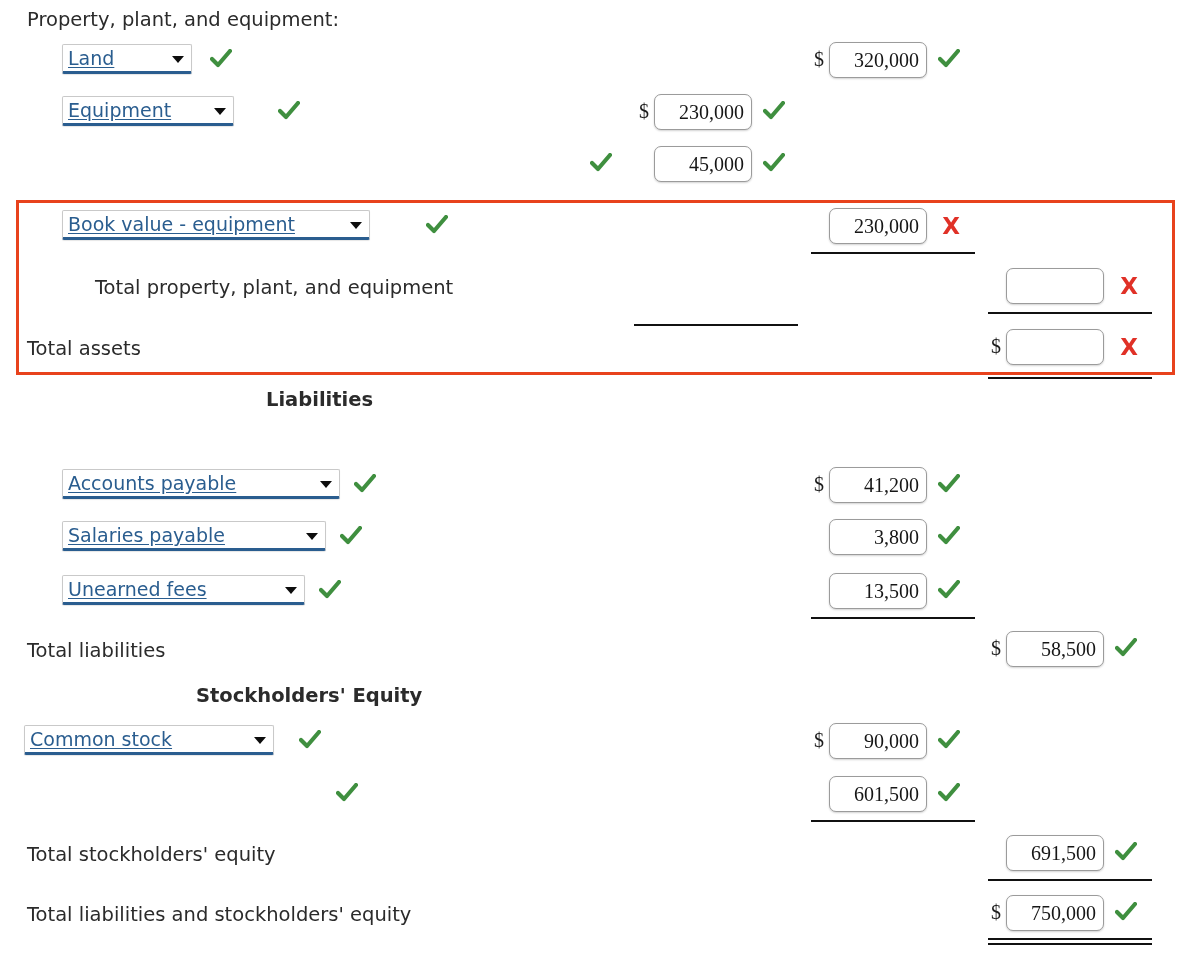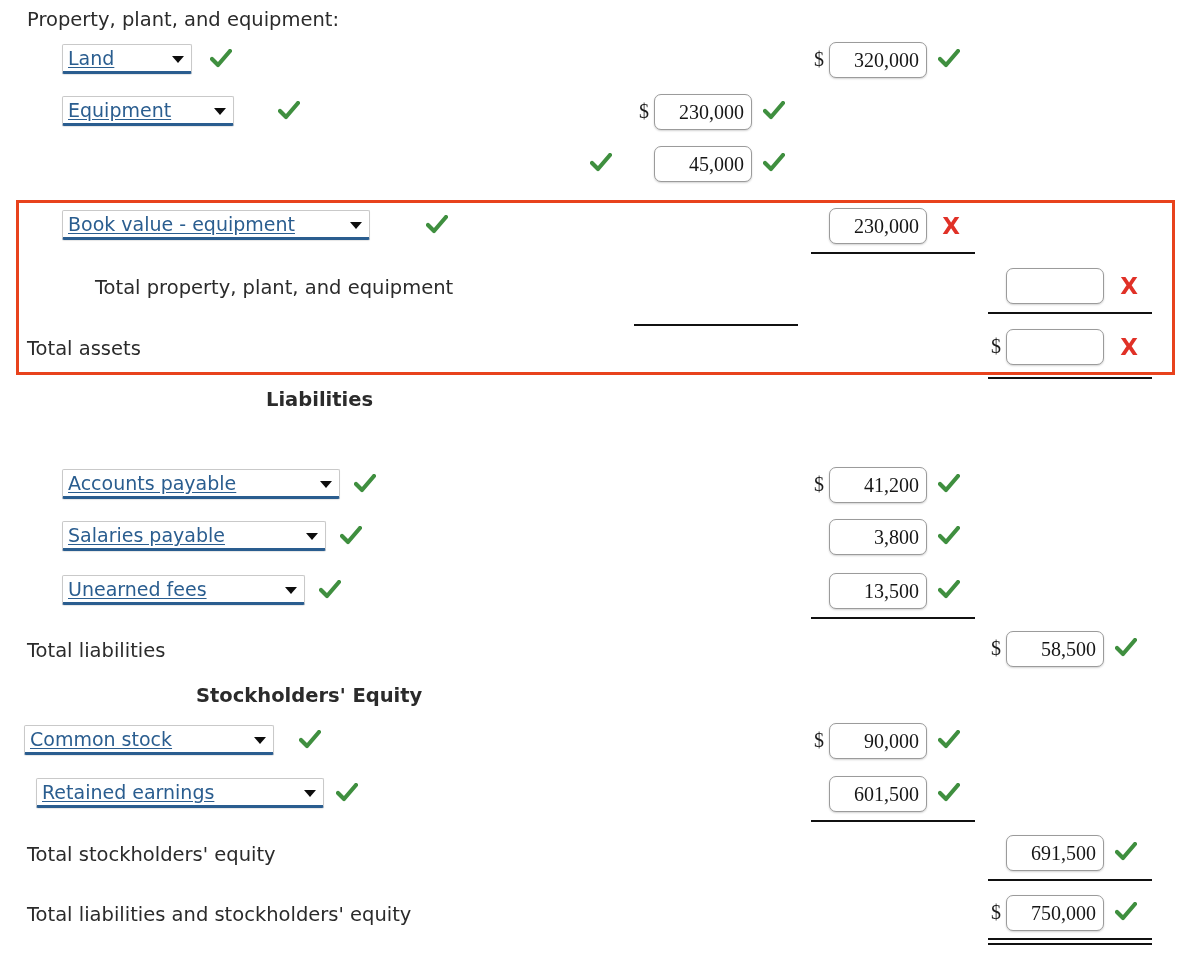--- a/index.html
+++ b/index.html
@@ -335,26 +335,20 @@
       <div class="box">90,000</div>
     </div>
     <div class="mark ok" style="left:936px;">
       <svg width="22" height="20" viewBox="0 0 22 20">
           <path d="M2 10 L8 16 L20 2" stroke="#3f8f3f" stroke-width="4.2" fill="none" stroke-linecap="round" stroke-linejoin="round"></path>
         </svg>
     </div>
   </div>
 
   <div class="row" style="top:770px;">
-    <div class="ddwrap" style="left:36px;">
-      <div class="dd" style="width:288px;">
-        <span class="ddtext">Retained earnings</span>
-        <span class="caret"></span>
-      </div>
-    </div>
     <div class="mark ok" style="left:334px;">
       <svg width="22" height="20" viewBox="0 0 22 20">
           <path d="M2 10 L8 16 L20 2" stroke="#3f8f3f" stroke-width="4.2" fill="none" stroke-linecap="round" stroke-linejoin="round"></path>
         </svg>
     </div>
     <div class="cell" style="left:829px;">
       <div class="box">601,500</div>
     </div>
     <div class="mark ok" style="left:936px;">
       <svg width="22" height="20" viewBox="0 0 22 20">

